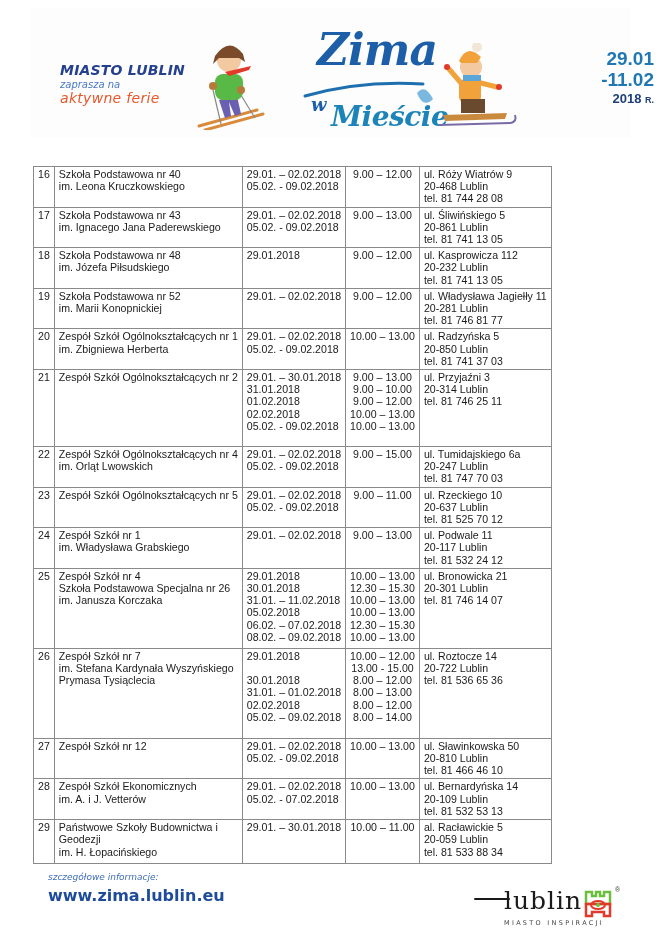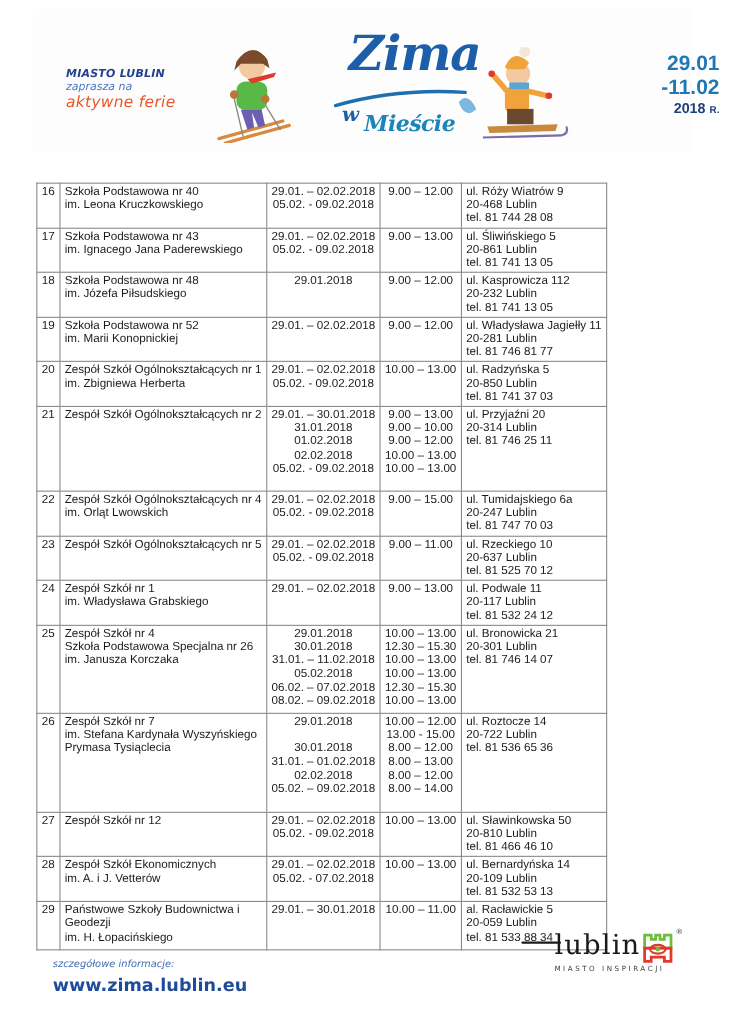--- a/index.html
+++ b/index.html
@@ -1,43 +1,43 @@
 <!DOCTYPE html>
 <html><head>
 <meta charset="utf-8">
 <style>
   html, body { margin: 0; padding: 0; background: #ffffff; }
   body { width: 665px; height: 941px; position: relative; overflow: hidden; font-family: "Liberation Sans", sans-serif; color: #1a1a1a; }
   .banner { position: absolute; left: 30px; top: 8px; width: 600px; height: 130px; background: #fdfdfd; }
   .promo { position: absolute; left: 30px; top: 54px; width: 130px; font-family: "DejaVu Sans", sans-serif; }
-  .promo .city { font-size: 10px; font-weight: bold; font-style: italic; color: #24408e; letter-spacing: 0.2px; }
+  .promo .city { font-size: 14px; font-weight: bold; font-style: italic; color: #24408e; letter-spacing: 0.2px; }
   .promo .invite { font-size: 10px; font-style: italic; color: #4a78c4; margin-top: 1px; }
   .promo .ferie { font-size: 14px; font-style: italic; color: #e8572a; margin-top: 0px; letter-spacing: 0.3px; }
   .logo-title { position: absolute; left: 265px; top: 12px; width: 135px; height: 120px; }
   .logo-title .zima { position: absolute; left: 22px; top: 4px; font-family: "DejaVu Serif", serif; font-style: italic; font-weight: bold; font-size: 44px; color: #1d5ea8; letter-spacing: -1px; }
   .logo-title .w { position: absolute; left: 16px; top: 74px; font-family: "DejaVu Serif", serif; font-style: italic; font-weight: bold; font-size: 18px; color: #1d5ea8; }
-  .logo-title .mie { position: absolute; left: 36px; top: 80px; font-family: "DejaVu Serif", serif; font-style: italic; font-weight: bold; font-size: 20px; color: #1c84b8; letter-spacing: -0.5px; text-align: center; }
+  .logo-title .mie { position: absolute; left: 36px; top: 80px; font-family: "DejaVu Serif", serif; font-style: italic; font-weight: bold; font-size: 28px; color: #1c84b8; letter-spacing: -0.5px; text-align: center; }
   .logo-title .swoosh { position: absolute; left: 6px; top: 58px; width: 126px; height: 24px; }
   .dates { position: absolute; left: 528px; top: 40px; width: 96px; text-align: right; font-family: Liberation Sans, sans-serif; font-weight: bold; }
   .dates .d1, .dates .d2 { font-size: 19px; color: #1f78b4; line-height: 21px; }
   .dates .yr { font-size: 13px; color: #1d3f7a; line-height: 18px; }
   .dates .yr small { font-size: 9px; }
   .kid { position: absolute; }
   table.sched { position: absolute; left: 33px; top: 166px; width: 473px; border-collapse: collapse; font-size: 10.6px; line-height: 12.2px; }
   table.sched td { border: 1px solid #8a8a8a; vertical-align: top; padding: 1px 4px 2px 4px; }
   td.num { width: 18px; text-align: center; padding-left: 2px; padding-right: 2px; }
   td.name { width: 194px; margin-left: 31px; }
-  td.dates-col { width: 103px; text-align: center; }
+  td.dates-col { width: 103px; text-align: left; }
   td.hours { width: 78px; text-align: center; }
   td.addr { }
   .line { display: block; white-space: nowrap; }
   .footer-info { position: absolute; left: 48px; top: 872px; font-family: "DejaVu Sans", sans-serif; }
   .footer-info .lbl { font-size: 9px; font-style: italic; color: #3f6db5; }
   .footer-info .url { font-size: 16px; font-weight: bold; color: #1e4c9a; margin-top: 4px; }
-  .lublin-logo { position: absolute; left: 474px; top: 844px; width: 150px; height: 50px; }
+  .lublin-logo { position: absolute; left: 474px; top: 886px; width: 150px; height: 50px; }
   .lublin-logo .word { position: absolute; left: 30px; top: 0px; font-family: "DejaVu Serif", serif; font-size: 25px; color: #1a1a1a; letter-spacing: 1px; }
   .lublin-logo .tag { position: absolute; left: 30px; top: 33px; font-size: 6.5px; letter-spacing: 2.3px; color: #444; font-family: "DejaVu Sans", sans-serif; }
   .lublin-logo .reg { position: absolute; left: 141px; top: 0px; font-size: 7px; color: #444; }
   .lublin-logo .mark { position: absolute; left: 110px; top: 4px; }
   .lublin-logo .dash { position: absolute; left: 0px; top: 12px; width: 36px; height: 2px; background: #1a1a1a; border-radius: 1px; }
 </style>
 </head>
 <body>
 
 <div class="banner">
@@ -214,21 +214,21 @@
           <span class="line">05.02. - 09.02.2018</span>
         </td>
         <td class="hours">
           <span class="line">9.00 – 13.00</span>
           <span class="line">9.00 – 10.00</span>
           <span class="line">9.00 – 12.00</span>
           <span class="line">10.00 – 13.00</span>
           <span class="line">10.00 – 13.00</span>
         </td>
         <td class="addr">
-          <span class="line">ul. Przyjaźni 20</span>
+          <span class="line">ul. Przyjaźni 3</span>
           <span class="line">20-314 Lublin</span>
           <span class="line">tel. 81 746 25 11</span>
         </td>
       </tr>
       <tr style="height: 39px;">
         <td class="num">
           <span class="line">22</span>
         </td>
         <td class="name">
           <span class="line">Zespół Szkół Ogólnokształcących nr 4</span>

